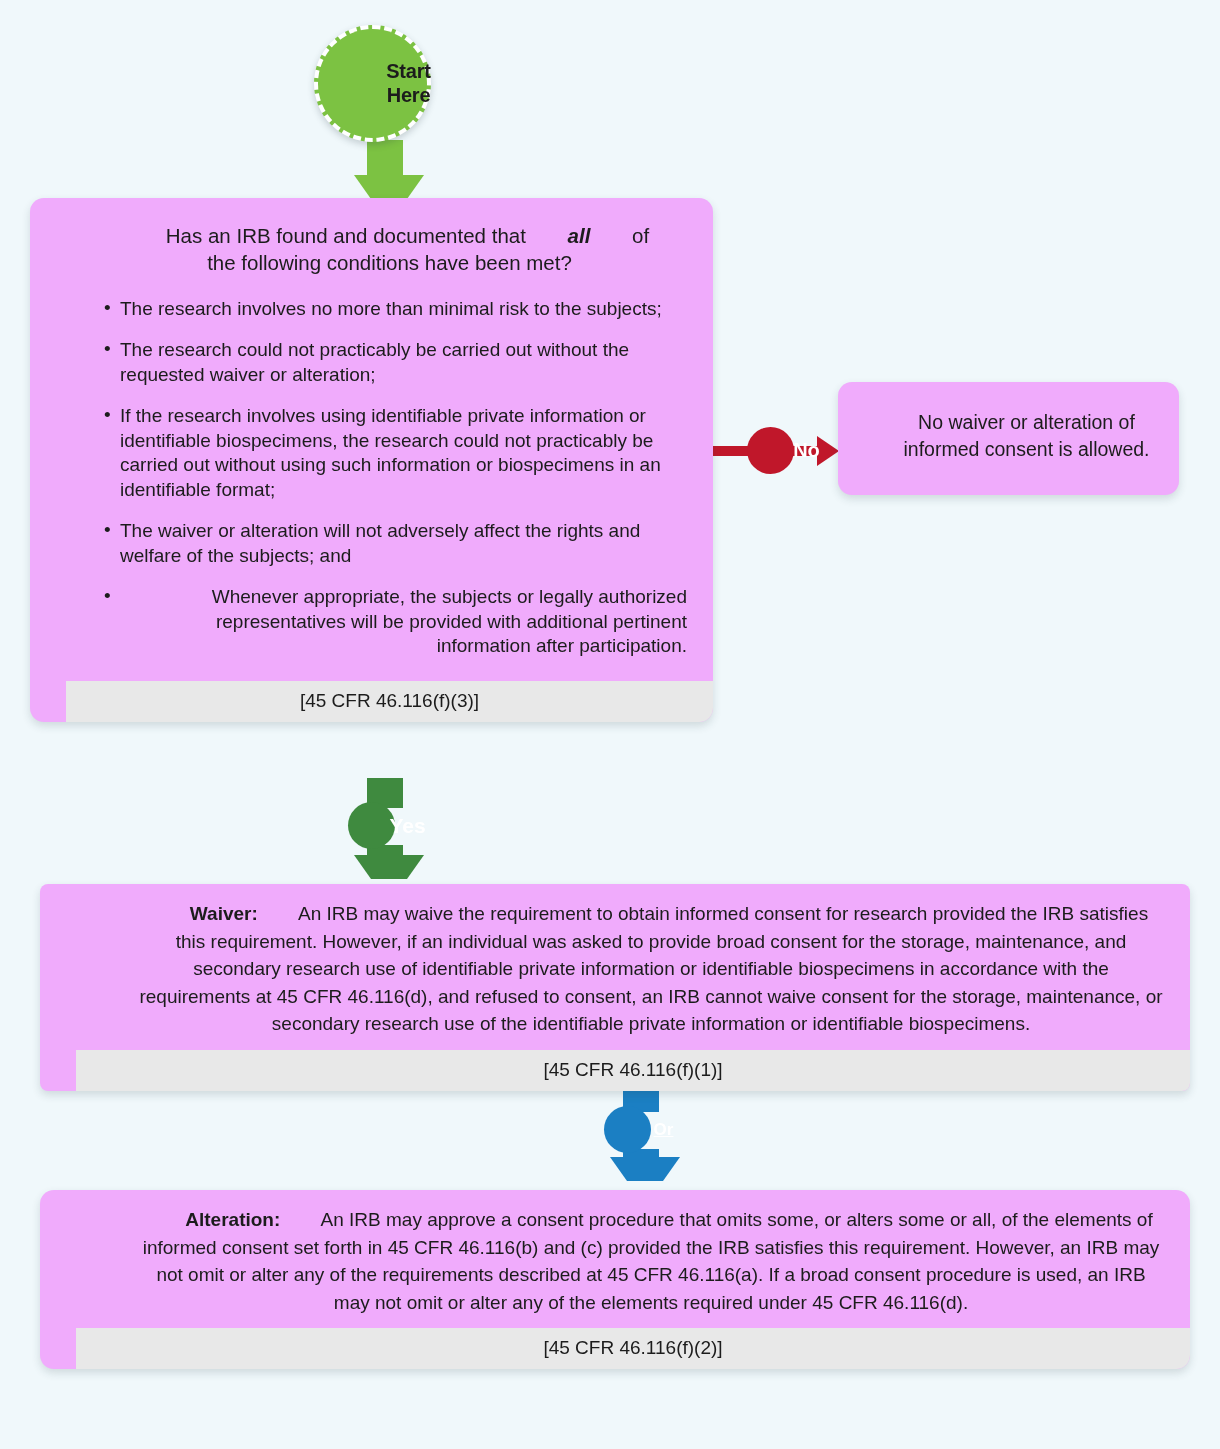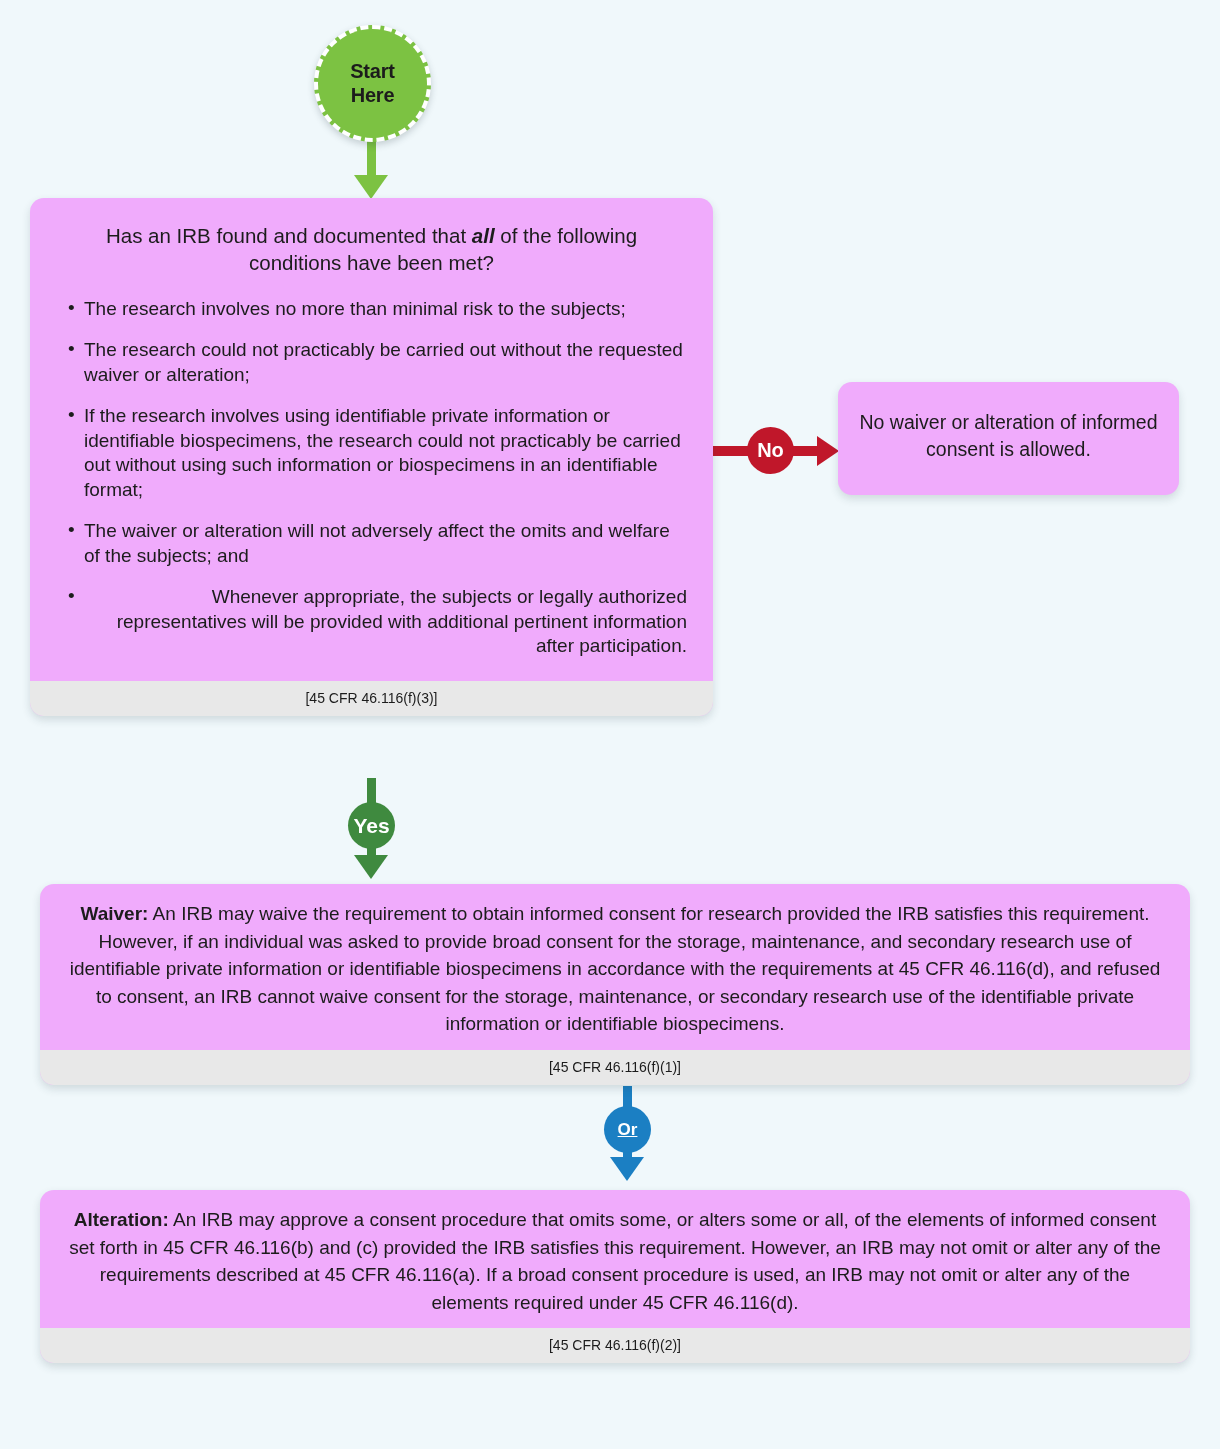--- a/index.html
+++ b/index.html
@@ -1,16 +1,16 @@
 <!DOCTYPE html>
 <html><head>
 <meta charset="utf-8">
 <title>IRB Waiver / Alteration of Informed Consent Flowchart</title>
 <style>
-  * { box-sizing: border-box; }
+  * { box-sizing: border-box; padding-left: 36px; }
   html, body {
     margin: 0; padding: 0;
   }
   body {
     width: 1220px;
     height: 1449px;
     background: #f0f8fb;
     font-family: "Liberation Sans", "DejaVu Sans", sans-serif;
     color: #1c1c1c;
     position: relative;
@@ -111,21 +111,21 @@
     box-shadow: 0 4px 9px rgba(40,60,70,0.16);
     overflow: hidden;
     z-index: 4;
   }
   .card-body {
     padding: 20px 22px 18px 22px;
   }
   .card-citation {
     background: #e8e8e8;
     text-align: center;
-    font-size: 14px;
+    font-size: 19px;
     padding: 9px 0 10px 0;
     color: #1c1c1c;
   }
 
   
   #question-card {
     left: 30px;
     top: 198px;
     width: 683px;
   }
@@ -191,21 +191,21 @@
   }
   .wide-card .para {
     text-align: center;
     font-size: 19px;
     line-height: 1.45;
     margin: 0;
   }
   .wide-card .para .lead {
     font-weight: bold;
   }
-  #waiver-card { top: 884px; }
+  #waiver-card { top: 884px; border-radius: 8px; }
   #alteration-card { top: 1190px; }
 </style>
 </head>
 <body>
 
 <div id="canvas">
 
   <div class="start-node">
     <div class="start-label">Start</div>
     <div class="start-label">Here</div>
@@ -214,21 +214,21 @@
   <div class="conn-line" style="left:367px; top:140px; width:9px; height:45px;"></div>
   <div class="arrow-down green" style="left:354px; top:175px;"></div>
 
   <div class="card" id="question-card">
     <div class="card-body">
       <p class="question-heading"><span>Has an IRB found and documented that </span><span class="emph">all</span><span> of the following conditions have been met?</span></p>
       <ul class="conditions">
         <li>The research involves no more than minimal risk to the subjects;</li>
         <li>The research could not practicably be carried out without the requested waiver or alteration;</li>
         <li>If the research involves using identifiable private information or identifiable biospecimens, the research could not practicably be carried out without using such information or biospecimens in an identifiable format;</li>
-        <li>The waiver or alteration will not adversely affect the omits and welfare of the subjects; and</li>
+        <li>The waiver or alteration will not adversely affect the rights and welfare of the subjects; and</li>
         <li>Whenever appropriate, the subjects or legally authorized representatives will be provided with additional pertinent information after participation.</li>
       </ul>
     </div>
     <div class="card-citation">[45 CFR 46.116(f)(3)]</div>
   </div>
 
   <div class="conn-line red" style="left:713px; top:446px; width:41px; height:10px;"></div>
   <div class="badge badge-no" style="left:747px; top:427px;">
     <span>No</span>
   </div>

